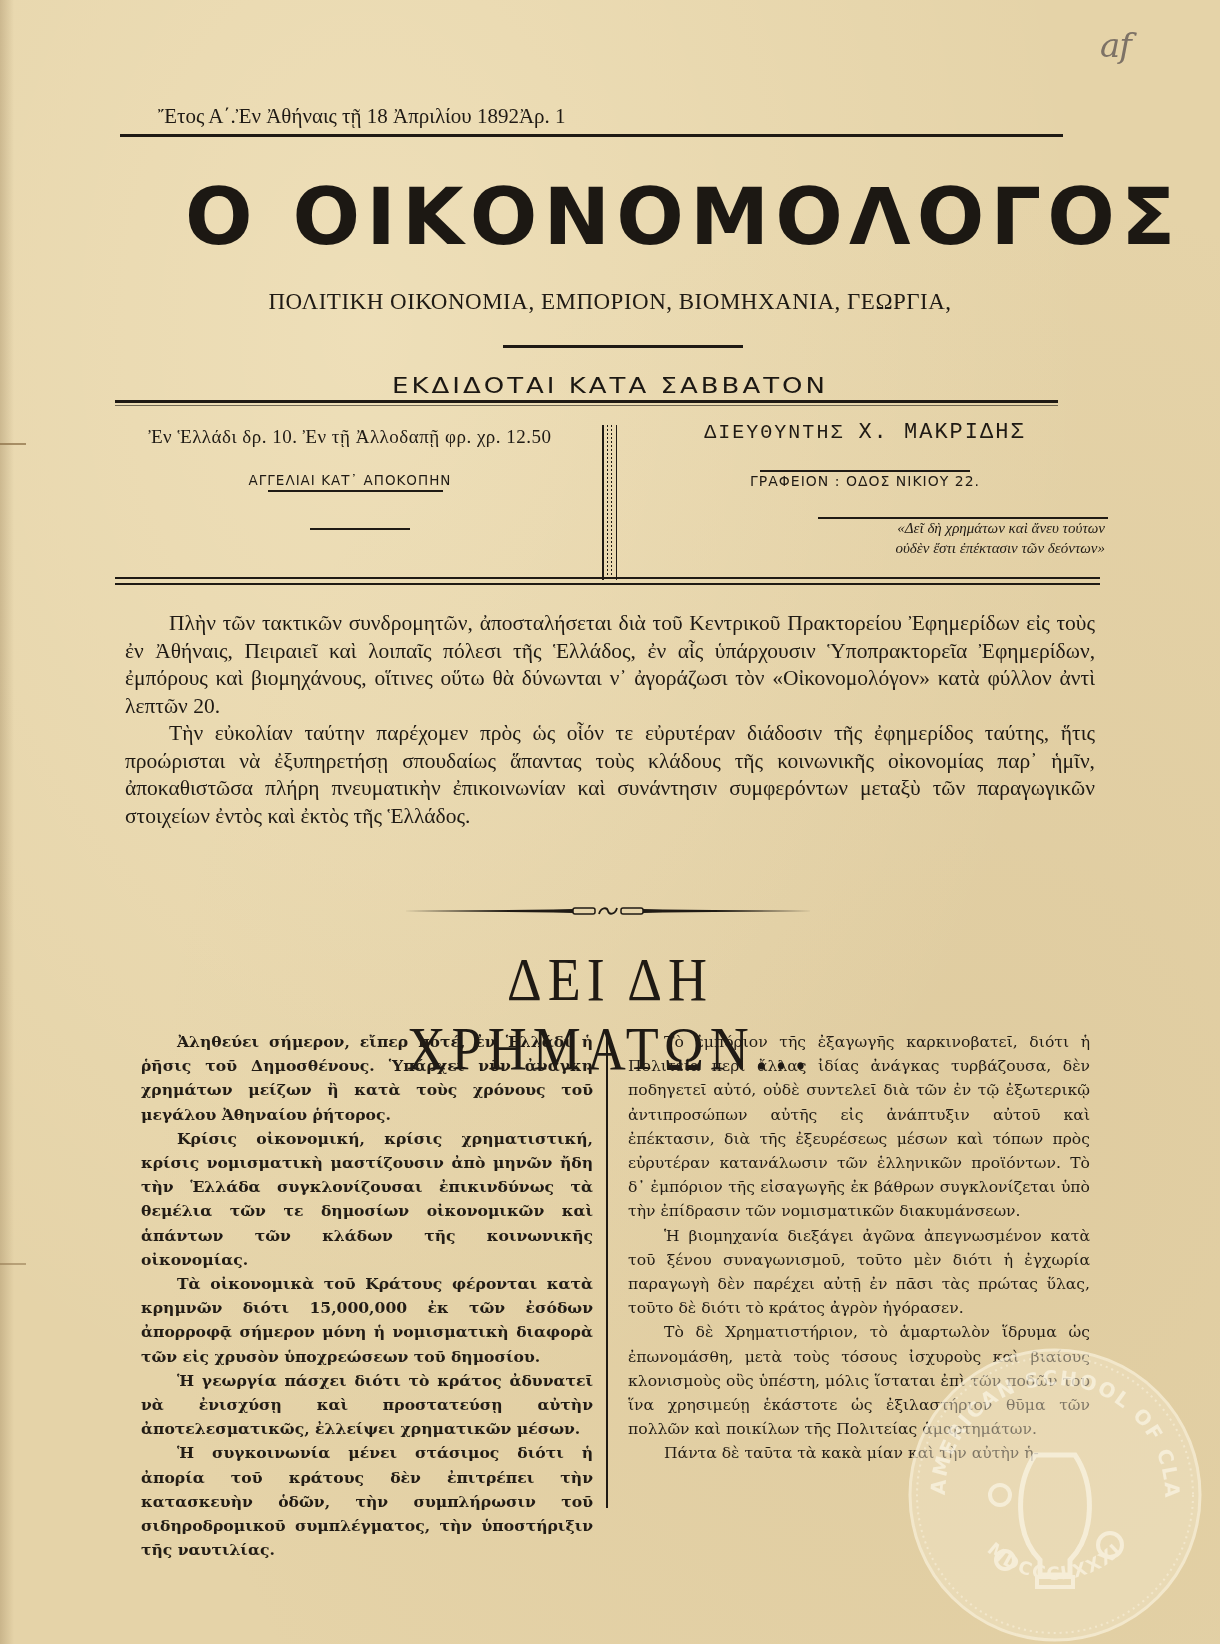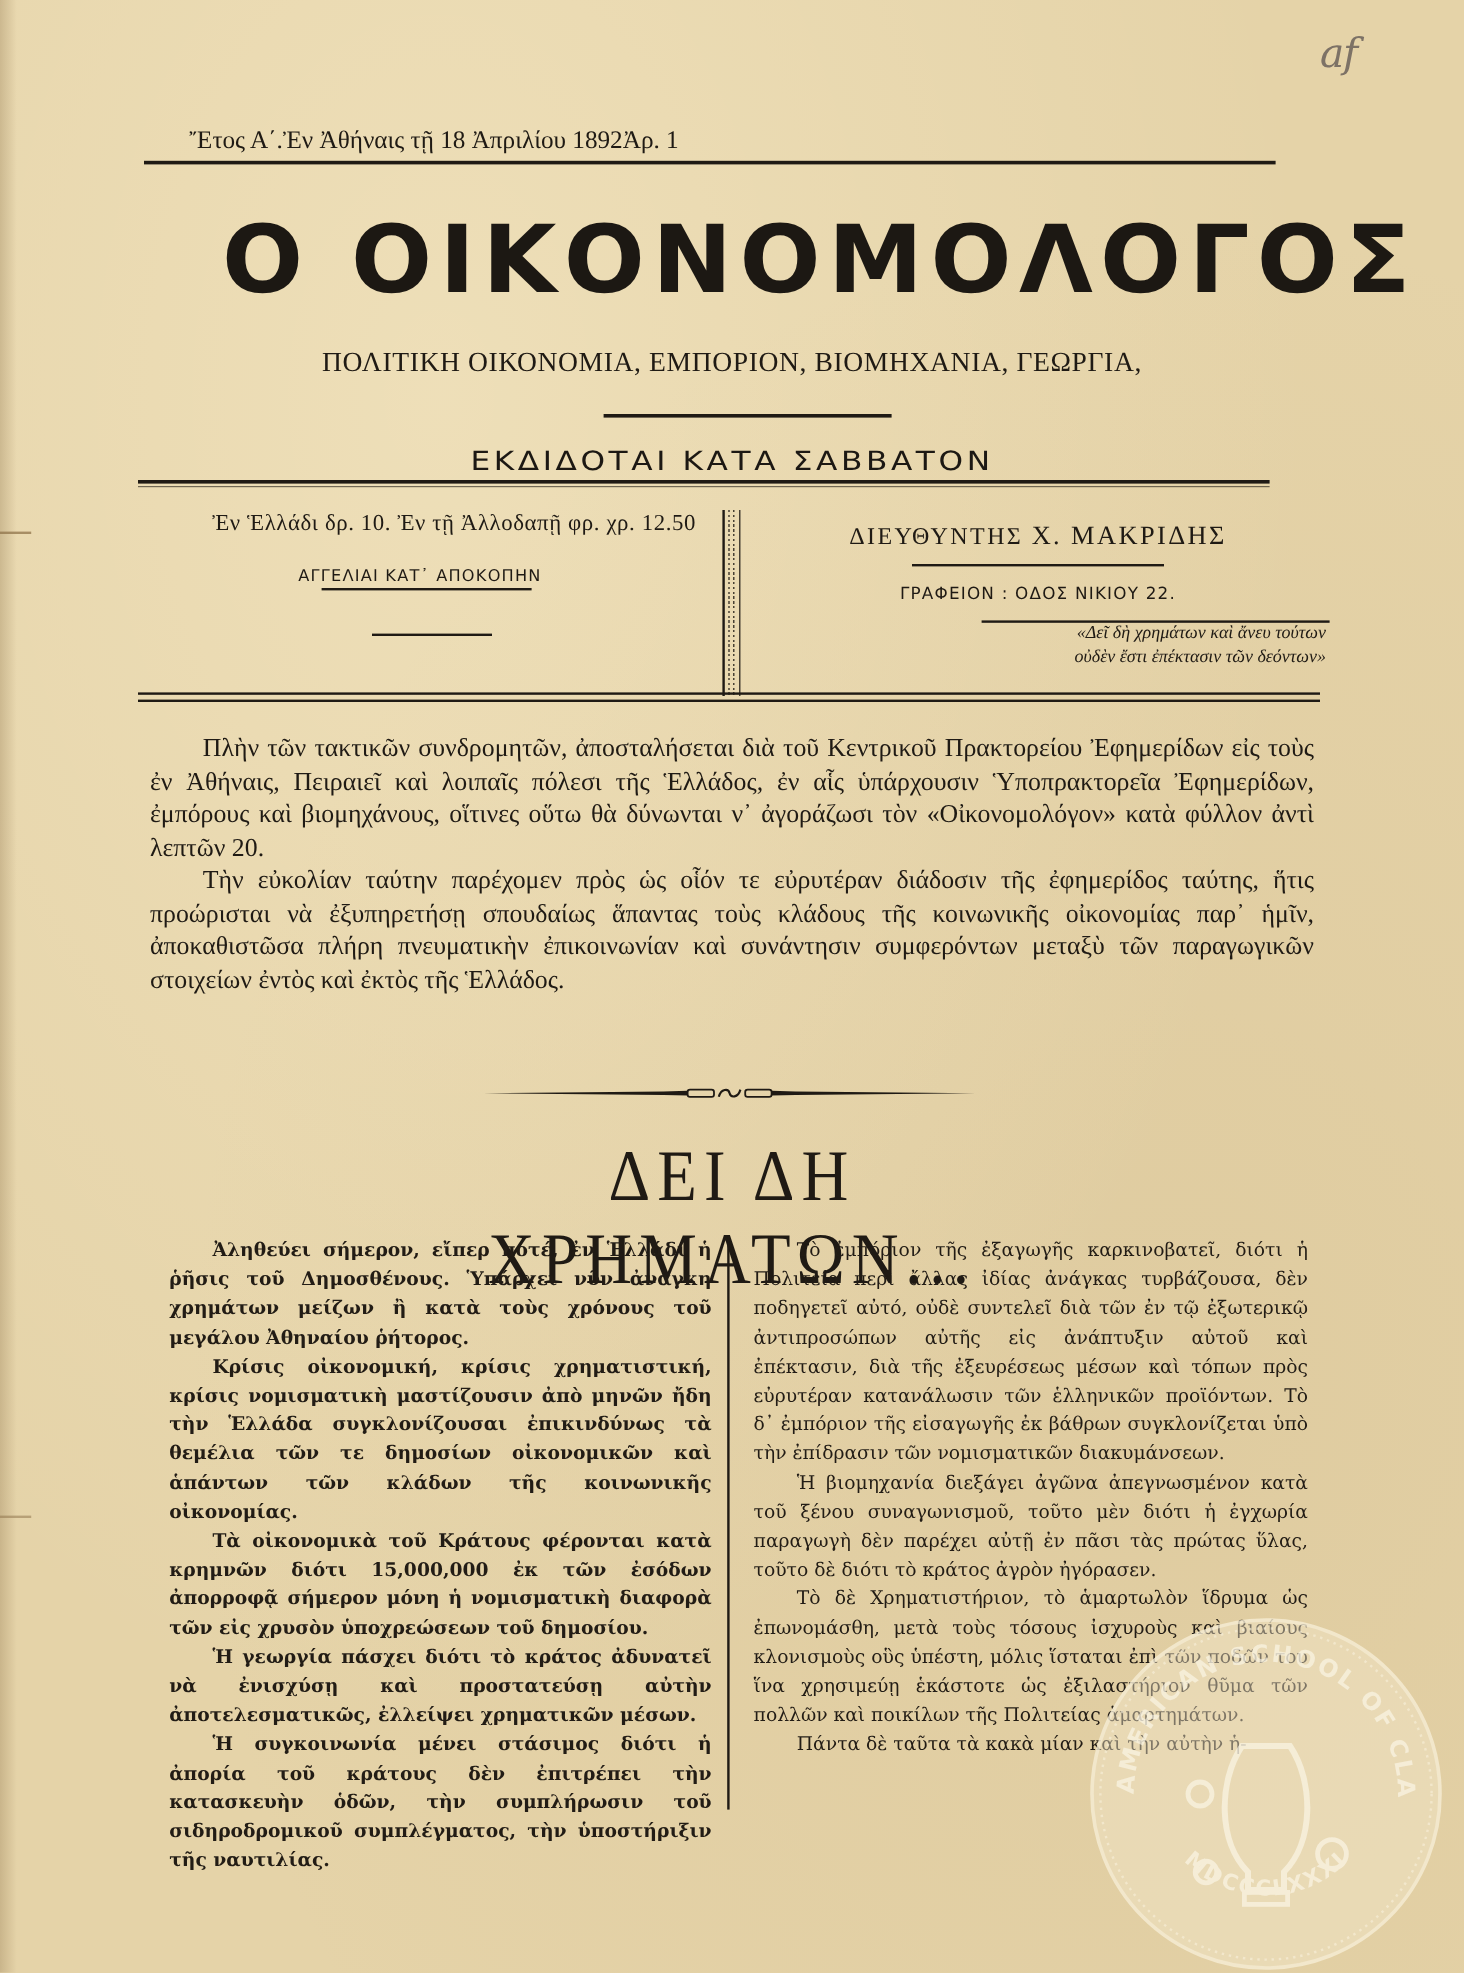--- a/index.html
+++ b/index.html
@@ -32,27 +32,27 @@
 
   .subjects { position:absolute; left:140px; top:283px; width:940px; text-align:center;
     font-size:23px; line-height:38px; letter-spacing:0.5px; }
 
   .published { position:absolute; left:150px; top:370px; width:920px; text-align:center;
     font-family:"DejaVu Sans", sans-serif; font-size:26px; letter-spacing:3px; font-weight:normal;
     transform: scaleY(0.85); color:#1c1813; }
 
   .box-left { position:absolute; left:120px; top:420px; width:460px; height:160px; text-align:center; }
   .box-left .t1 { font-family:"DejaVu Sans", sans-serif; font-size:17px; letter-spacing:3px; margin-top:12px; }
-  .box-left .t2 { font-size:19px; margin-top:6px; letter-spacing:0.5px;text-align:right; }
+  .box-left .t2 { font-size:19px; margin-top:6px; letter-spacing:0.5px; }
   .box-left .t3 { font-family:"DejaVu Sans", sans-serif; font-size:13.5px; margin-top:24px; letter-spacing:1px; }
   .box-left .t4 { font-size:19px; font-weight:bold; margin-top:22px; letter-spacing:1px; }
   .box-left .t4 b { font-family:"DejaVu Sans", sans-serif; font-size:22px; }
 
   .box-right { position:absolute; left:625px; top:420px; width:480px; height:160px; text-align:center; }
-  .box-right .t1 { font-family:Liberation Serif, serif; font-size:20px; letter-spacing:2px; margin-top:13px; }
+  .box-right .t1 { font-family:Liberation Mono, monospace; font-size:20px; letter-spacing:2px; }
   .box-right .t1 .nm { font-weight:normal; letter-spacing:2px; font-size:22px; }
   .box-right .t2 { font-family:"DejaVu Sans", sans-serif; font-size:14px; letter-spacing:1px; margin-top:28px; }
   .box-right .quote { position:absolute; right:0; top:98px; width:300px; text-align:right;
     font-style:italic; font-size:15px; line-height:20px; }
 
   .vdiv { position:absolute; top:425px; width:2px; height:155px; background:#1f1a14; }
   .vdiv.dot { width:1px; background: repeating-linear-gradient(180deg, #1f1a14 0 2px, transparent 2px 4px); }
 
   .intro { position:absolute; left:125px; top:610px; width:970px; font-size:21.5px; line-height:27.5px;
     text-align:justify; }

